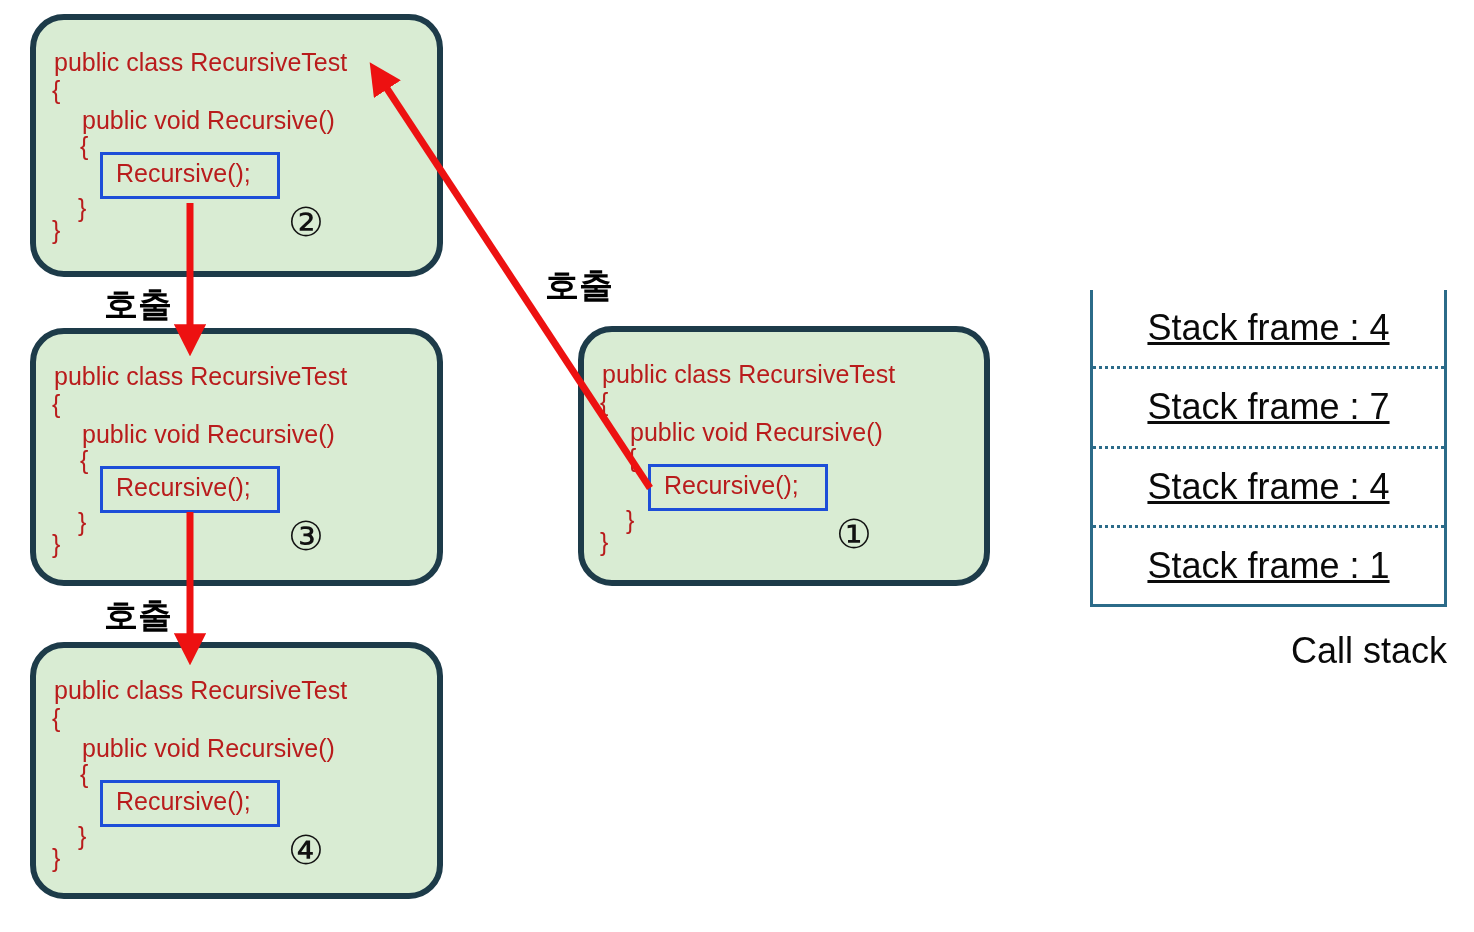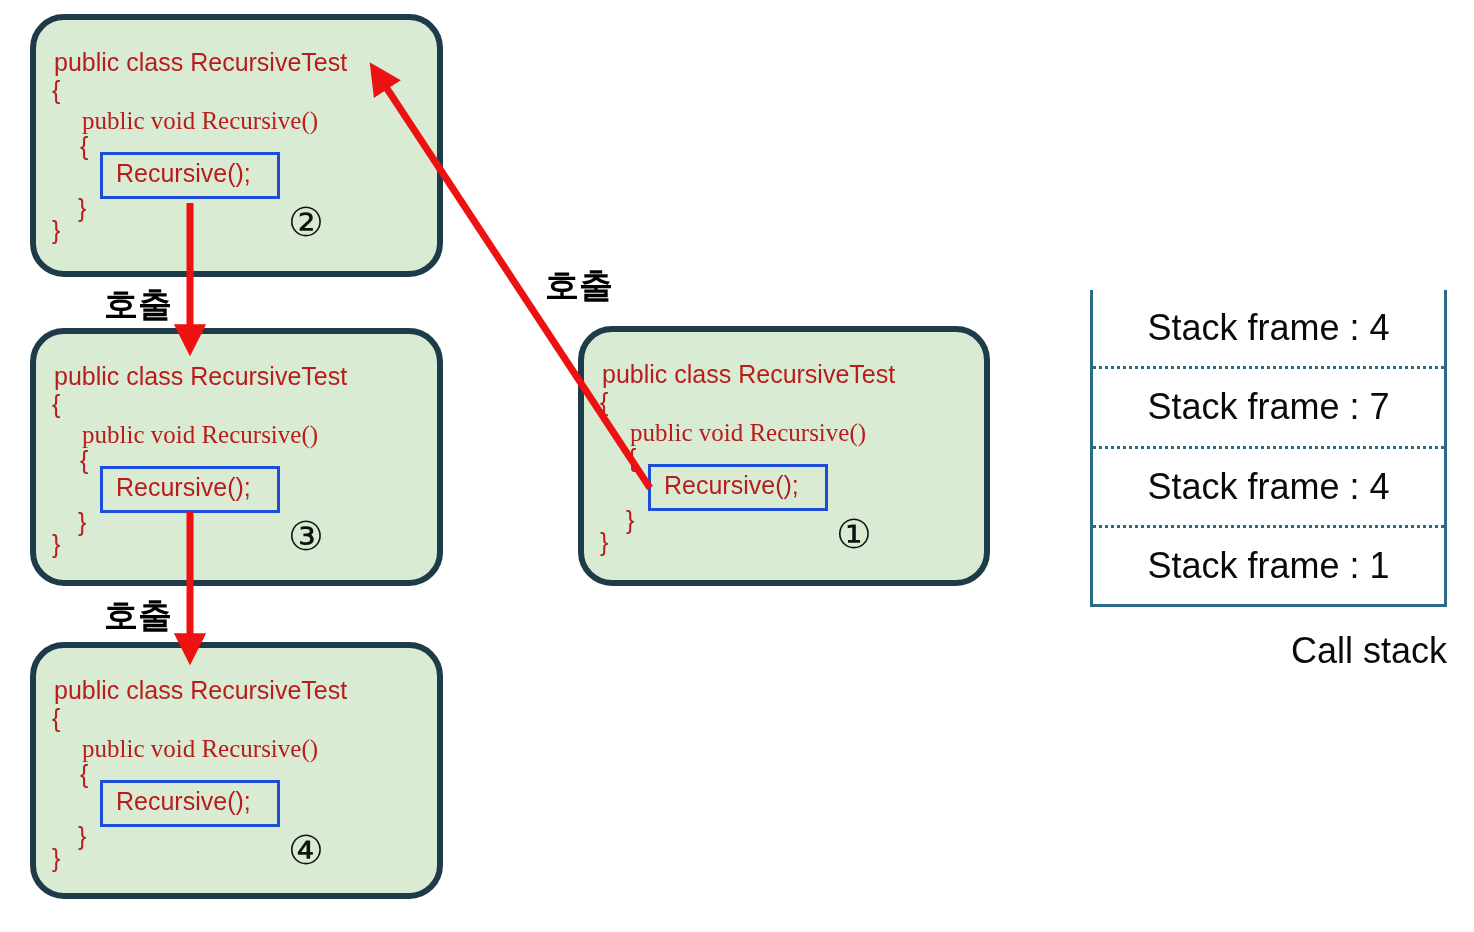--- a/index.html
+++ b/index.html
@@ -33,21 +33,21 @@
 
   .cl {
     position: absolute;
     font-size: 25px;
     line-height: 29px;
     white-space: nowrap;
     color: #b91c1c;
   }
   .c-l1 { left: 18px; top: 28px;  }
   .c-l2 { left: 16px; top: 56px;  }
-  .c-l3 { left: 46px; top: 86px; font-family: Liberation Serif, serif;  }
+  .c-l3 { left: 46px; top: 86px;  }
   .c-l4 { left: 44px; top: 112px; }
   .c-l6 { left: 42px; top: 174px; }
   .c-l7 { left: 16px; top: 196px; }
 
   .red-call-box {
     position: absolute;
     left: 64px;
     top: 132px;
     width: 180px;
     height: 47px;
@@ -106,20 +106,21 @@
   }
   .stack-frame {
     flex: 1 1 0;
     display: flex;
     align-items: center;
     justify-content: center;
     border-bottom: 3px dotted #2b6b89;
     font-size: 36px;
     color: #0a0a0a;
     white-space: nowrap;
+    text-decoration: underline;
   }
   .stack-frame:last-child { border-bottom: none; }
 
   .callstack-caption {
     position: absolute;
     left: 1090px;
     top: 630px;
     width: 357px;
     text-align: right;
     font-size: 36px;

